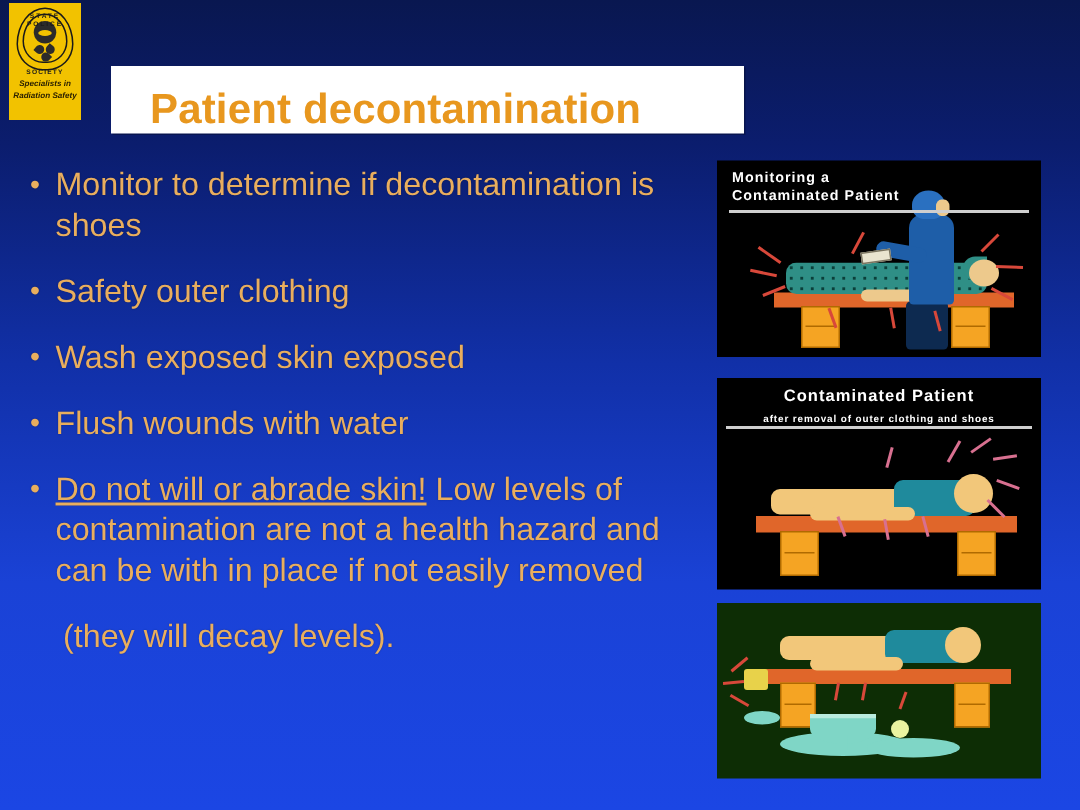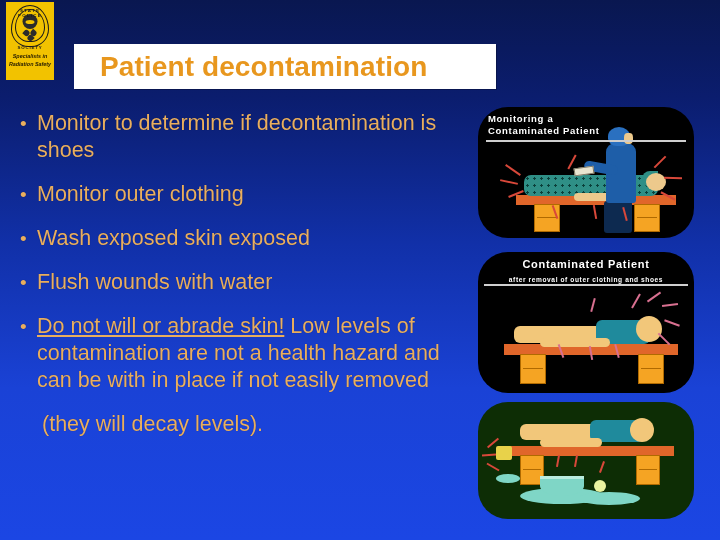--- a/index.html
+++ b/index.html
@@ -129,21 +129,21 @@
 
   
   #title-box {
     position: absolute;
     left: 74px;
     top: 44px;
     width: 422px;
     height: 45px;
     background: #ffffff;
     display: flex;
-    align-items: center;
+    align-items: flex-end;
     box-shadow: 1px 1px 0 rgba(0,0,0,0.25);
   }
   #title-box .title-text {
     color: #e8971e;
     font-size: 28px;
     font-weight: bold;
     padding-left: 26px;
     letter-spacing: 0.1px;
     white-space: nowrap;
   }
@@ -187,21 +187,20 @@
     text-shadow: 0 0 1px rgba(0,0,0,0.35);
   }
 
   
   .pic {
     position: absolute;
     left: 478px;
     width: 216px;
     overflow: hidden;
     background: #000;
-    border-radius: 30px;
   }
   #pic1 { top: 107px; height: 131px; }
   #pic2 { top: 252px; height: 141px; }
   #pic3 { top: 402px; height: 117px; background: #0d2d05; }
 
   .pic .cap {
     position: absolute;
     left: 10px;
     top: 6px;
     color: #ffffff;
@@ -404,21 +403,21 @@
 
   <div id="body">
 
     <div class="bullet">
       <div class="dot">•</div>
       <div class="txt">Monitor to determine if decontamination is shoes</div>
     </div>
 
     <div class="bullet">
       <div class="dot">•</div>
-      <div class="txt">Monitor outer clothing</div>
+      <div class="txt">Safety outer clothing</div>
     </div>
 
     <div class="bullet">
       <div class="dot">•</div>
       <div class="txt">Wash exposed skin exposed</div>
     </div>
 
     <div class="bullet">
       <div class="dot">•</div>
       <div class="txt">Flush wounds with water</div>

